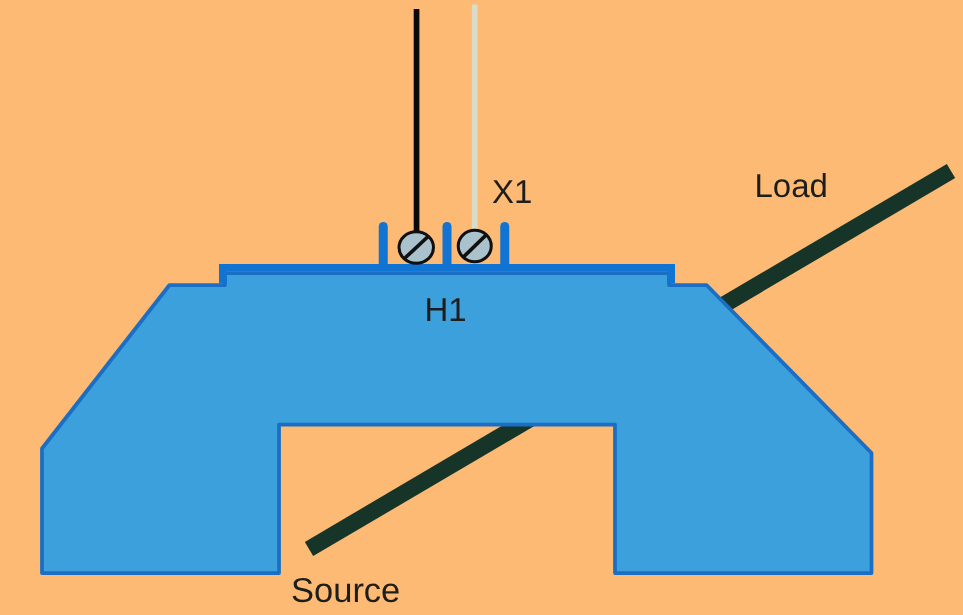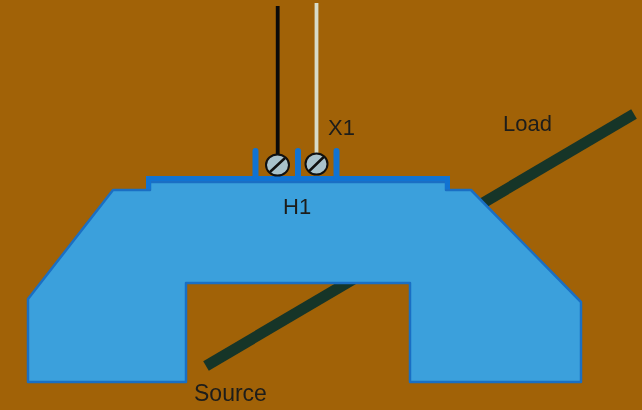--- a/index.html
+++ b/index.html
@@ -4,21 +4,21 @@
 <style>
   html, body {
     margin: 0;
     padding: 0;
     background: #ffffff;
   }
   .stage {
     position: relative;
     width: 642px;
     height: 410px;
-    background: #a16207;
+    background: #fdba74;
     overflow: hidden;
     text-align: center;
   }
   svg {
     display: block;
   }
   .diagram-label {
     font-family: "Liberation Sans", sans-serif;
     font-size: 22px;
     fill: #1d1d1b;

